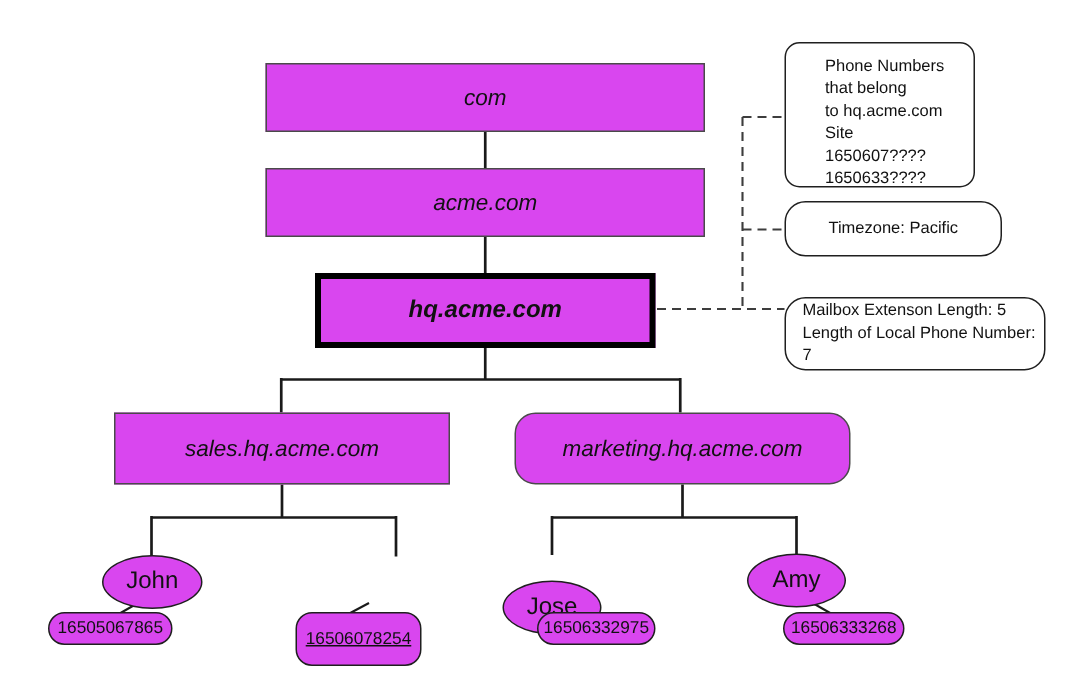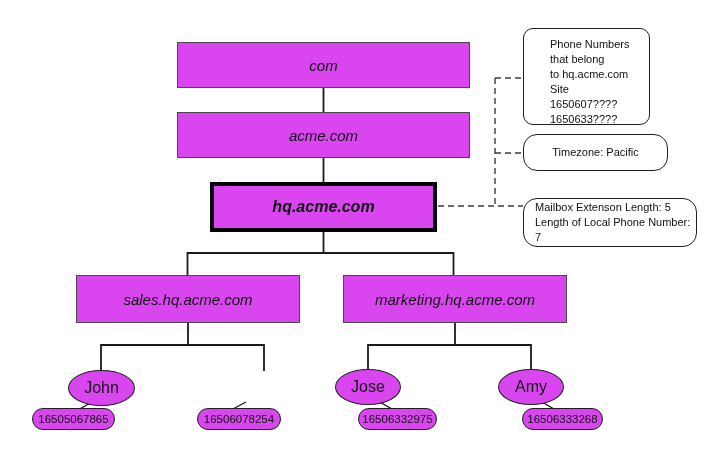--- a/index.html
+++ b/index.html
@@ -73,38 +73,38 @@
   </div>
 
   <div class="node hqnode" style="left:210px;top:182px;width:227px;height:50px;">
     <span>hq.acme.com</span>
   </div>
 
   <div class="node rectnode" style="left:76px;top:275px;width:224px;height:48px;">
     <span>sales.hq.acme.com</span>
   </div>
 
-  <div class="node rectnode" style="left:343px;top:275px;width:224px;height:48px;">
+  <div class="node rectnode" style="left:343px;top:275px;width:224px;height:48px;border-radius:14px;">
     <span>marketing.hq.acme.com</span>
   </div>
 
   <div class="node ellipsenode" style="left:68px;top:370px;width:67px;height:36px;">
     <span>John</span>
   </div>
-  <div class="node ellipsenode" style="left:335px;top:369px;width:66px;height:36px;">
+  <div class="node ellipsenode" style="left:335px;top:387px;width:66px;height:36px;">
     <span>Jose</span>
   </div>
   <div class="node ellipsenode" style="left:498px;top:369px;width:66px;height:36px;">
     <span>Amy</span>
   </div>
 
   <div class="node phonenode" style="left:32px;top:408px;width:83px;height:22px;">
     <span>16505067865</span>
   </div>
-  <div class="node phonenode" style="left:197px;top:408px;width:84px;height:22px;">
+  <div class="node phonenode" style="left:197px;top:408px;width:84px;height:36px;text-decoration:underline;">
     <span>16506078254</span>
   </div>
   <div class="node phonenode" style="left:358px;top:408px;width:79px;height:22px;">
     <span>16506332975</span>
   </div>
   <div class="node phonenode" style="left:522px;top:408px;width:81px;height:22px;">
     <span>16506333268</span>
   </div>
 
   <div class="callout callout1" style="left:523px;top:28px;width:127px;height:97px;padding-left:26px;">

